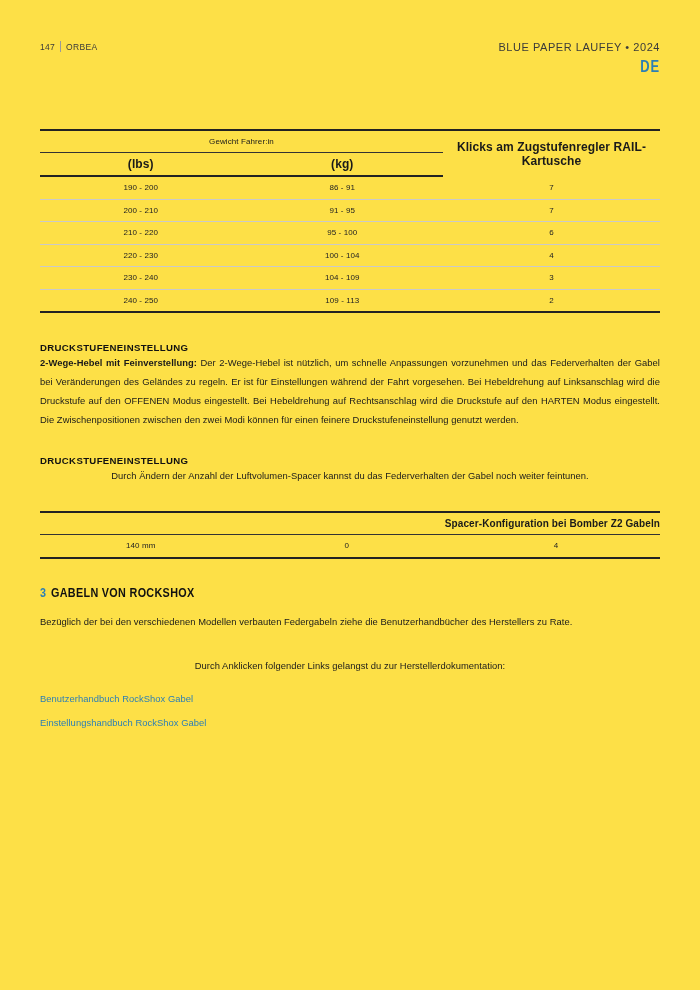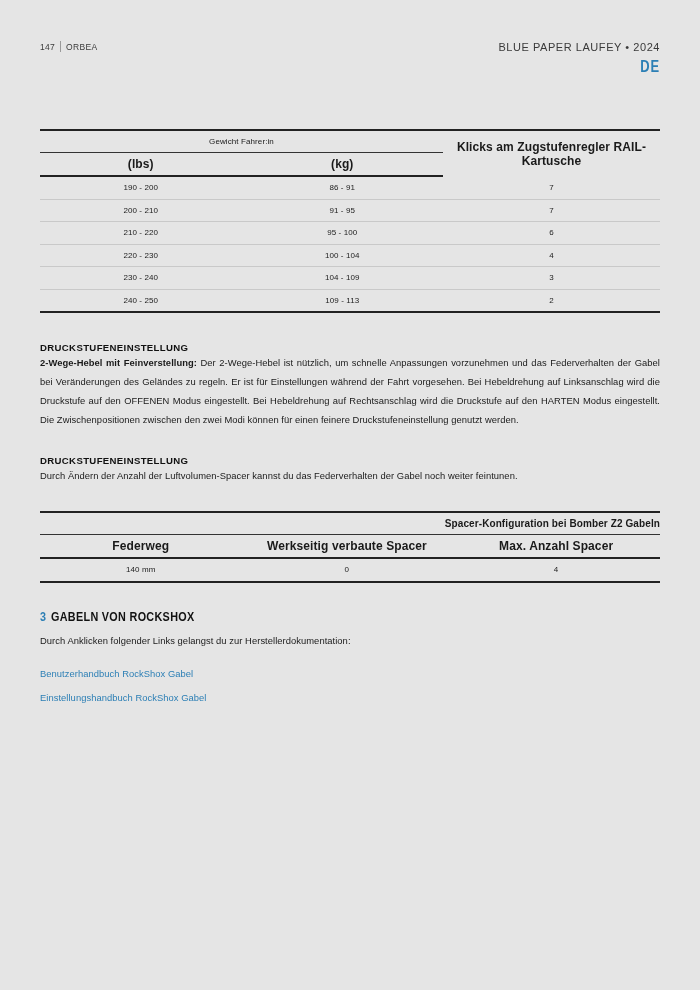--- a/index.html
+++ b/index.html
@@ -16,21 +16,21 @@
     -webkit-font-smoothing: antialiased;
   }
 
   .page {
     position: absolute;
     left: 0; top: 0;
     width: 700px;
     height: 990px;
     box-sizing: border-box;
     padding: 0 40px;
-    background: #e5e5e5;
+    background: #fde047;
   }
 
   
   .page-header {
     position: relative;
     height: 46px;
     padding-top: 40px;
   }
   .header-left {
     position: absolute;
@@ -155,21 +155,21 @@
 
   p.body-text {
     font-size: 9.4px;
     line-height: 19px;
     text-align: justify;
     margin: 0;
     padding: 0;
     color: #1a1a1a;
     letter-spacing: 0.05px;
   }
-  p.body-text.tight { text-align: left; }
+  p.body-text.tight { text-align: center; }
   .lead-in { font-weight: 700; }
   .p-gap { margin-top: 10px; }
 
   
   .chapter-head {
     margin-top: 27px;
     display: flex;
     align-items: baseline;
     gap: 7px;
   }
@@ -284,41 +284,37 @@
   <table class="data-table tbl-spacer">
     <colgroup>
       <col style="width:32.5%">
       <col style="width:34%">
       <col style="width:33.5%">
     </colgroup>
     <thead>
       <tr>
         <th class="th-span-title rule-heavy-top rule-mid" colspan="3">Spacer-Konfiguration bei Bomber Z2 Gabeln</th>
       </tr>
-      <tr>
-        <th class="th-sub rule-heavy-bot">Federweg</th>
-        <th class="th-sub rule-heavy-bot">Werkseitig verbaute Spacer</th>
-        <th class="th-sub rule-heavy-bot">Max. Anzahl Spacer</th>
-      </tr>
     </thead>
     <tbody>
       <tr>
         <td class="td-cell rule-heavy-bot">140 mm</td>
         <td class="td-cell rule-heavy-bot">0</td>
         <td class="td-cell rule-heavy-bot">4</td>
       </tr>
     </tbody>
   </table>
 
   <div class="chapter-head">
     <span class="chapter-num">3</span>
     <span class="chapter-title">GABELN VON ROCKSHOX</span>
   </div>
 
-
-  <p class="body-text tight" style="margin-top:8px;">Durch Anklicken folgender Links gelangst du zur Herstellerdokumentation:</p>
+  <p class="body-text" style="margin-top:13px;">Bezüglich der bei den verschiedenen Modellen verbauten Federgabeln ziehe die Benutzerhandbücher des Herstellers zu Rate.</p>
+
+  <p class="body-text tight" style="margin-top:25px;">Durch Anklicken folgender Links gelangst du zur Herstellerdokumentation:</p>
 
   <div class="link-list">
     <a class="doc-link" href="#">Benutzerhandbuch RockShox Gabel</a>
     <a class="doc-link" href="#">Einstellungshandbuch RockShox Gabel</a>
   </div>
 
 </div>
 
 </body></html>

